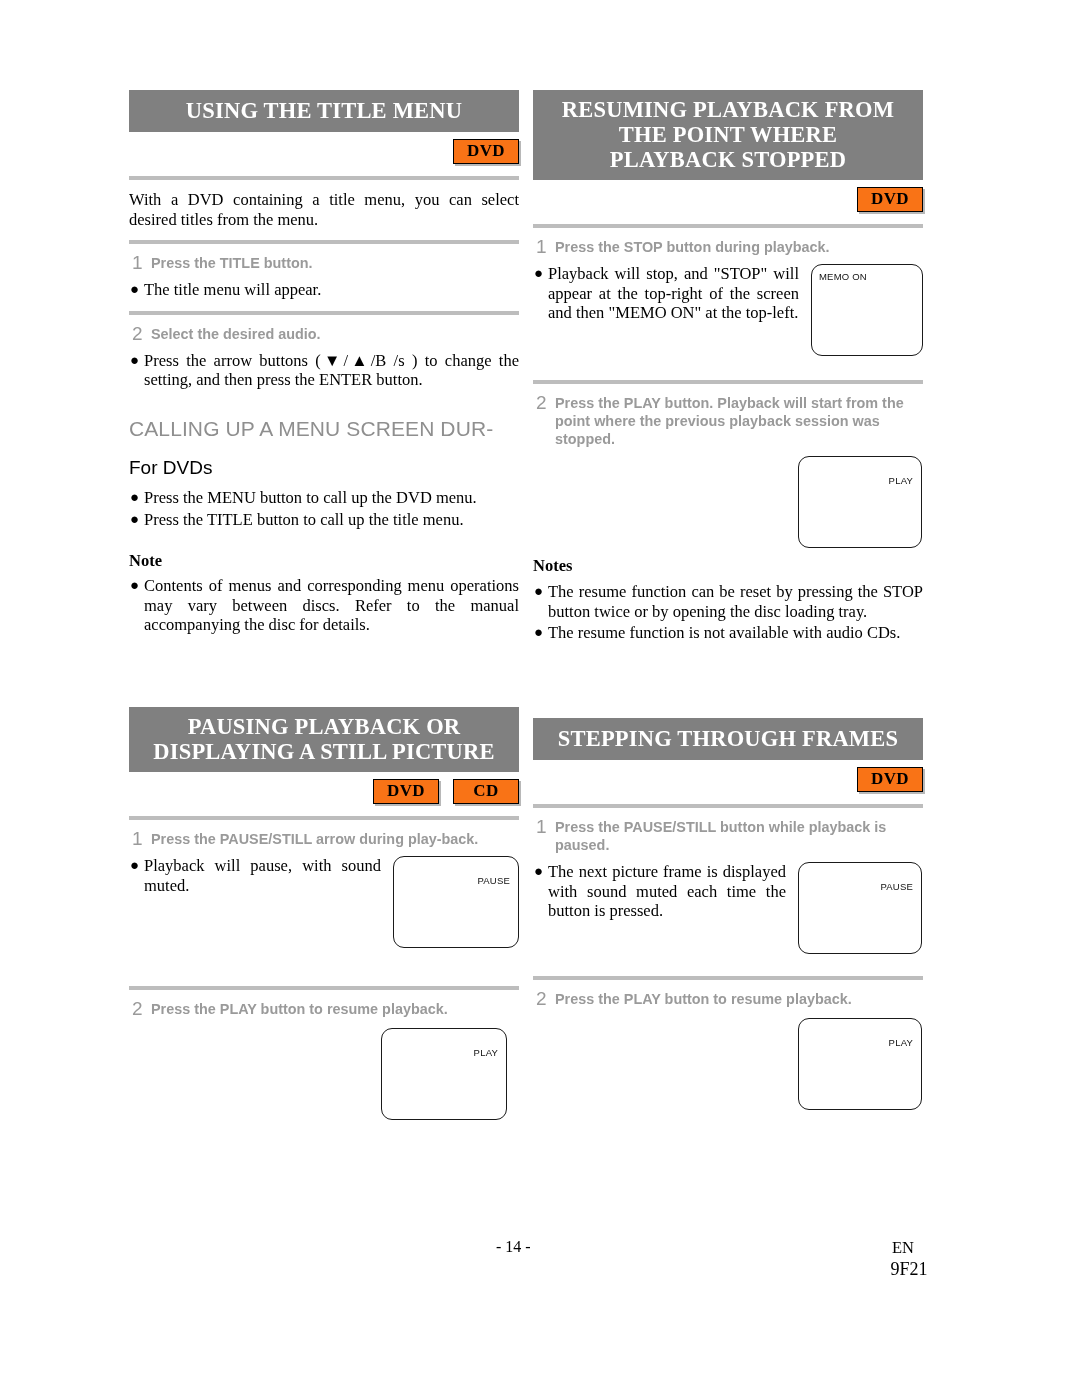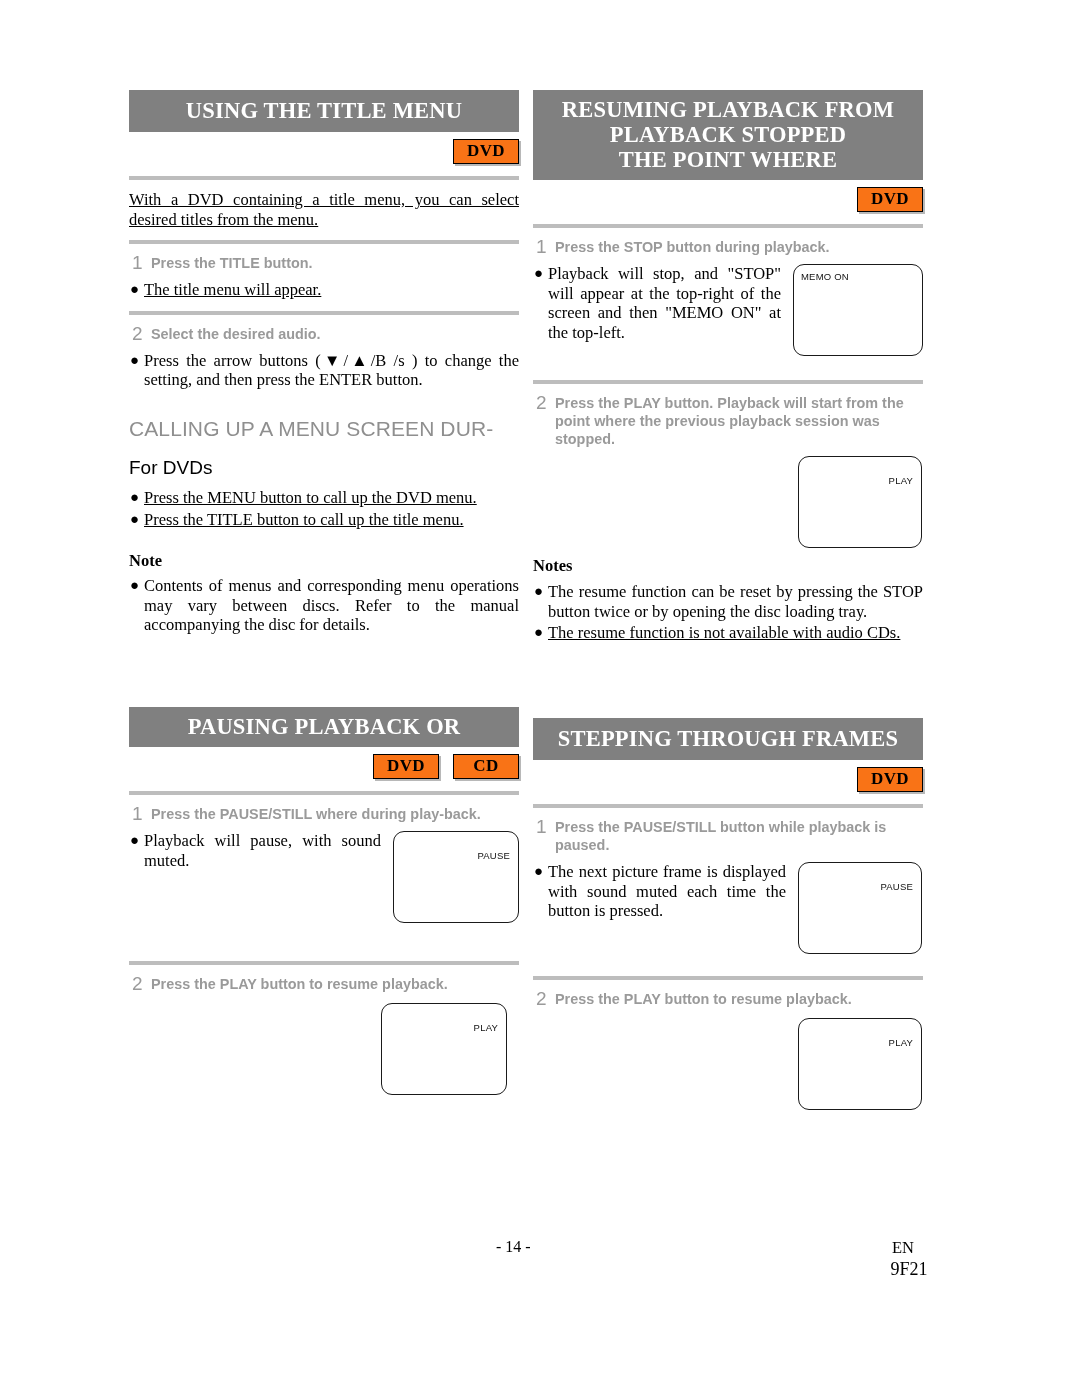--- a/index.html
+++ b/index.html
@@ -109,21 +109,21 @@
     margin-top: 8px;
   }
   .bul .dot {
     flex: 0 0 15px;
     font-size: 15px;
     line-height: 19.5px;
     padding-left: 1px;
     box-sizing: border-box;
   }
   .bul .btxt { flex: 1 1 auto; }
-  .nojust .btxt { text-align: left; text-decoration: underline; }
+  .nojust .btxt { text-align: left; }
 
   
   .subhead {
     color: #8f8f8f;
     font-family: "Liberation Sans", "DejaVu Sans", sans-serif;
     font-size: 21px;
     line-height: 23px;
     letter-spacing: 0.1px;
   }
   .subsub {
@@ -261,32 +261,33 @@
     <div class="bul" style="margin-top:6px;">
       <div class="dot">●</div>
       <div class="btxt">Contents of menus and corresponding menu operations may vary between discs. Refer to the manual accompanying the disc for details.</div>
     </div>
   </div>
 
   <div class="col col-left" style="top:707px;">
 
     <div class="bar">
       <div>PAUSING PLAYBACK OR</div>
+      <div>DISPLAYING A STILL PICTURE</div>
     </div>
 
     <div class="badges">
       <div class="badge">DVD</div>
       <div class="badge">CD</div>
     </div>
 
     <div class="rule"></div>
 
     <div class="step">
       <div class="step-num">1</div>
-      <div class="step-txt">Press the PAUSE/STILL where during play-back.</div>
+      <div class="step-txt">Press the PAUSE/STILL arrow during play-back.</div>
     </div>
 
     <div class="wrapgroup clearfix" style="margin-top:8px;">
       <div class="tv tvfloat" style="width:126px;height:92px;">
         <div class="tv-label tr">PAUSE</div>
       </div>
       <div class="bul" style="margin-top:0;">
         <div class="dot">●</div>
         <div class="btxt">Playback will pause, with sound muted.</div>
       </div>
@@ -303,37 +304,37 @@
       <div class="tv tvfloat" style="width:126px;height:92px;margin-right:12px;">
         <div class="tv-label tr">PLAY</div>
       </div>
     </div>
   </div>
 
   <div class="col col-right" style="top:90px;">
 
     <div class="bar">
       <div>RESUMING PLAYBACK FROM</div>
+      <div>THE POINT WHERE</div>
       <div>PLAYBACK STOPPED</div>
-      <div>THE POINT WHERE</div>
     </div>
 
     <div class="badges">
       <div class="badge">DVD</div>
     </div>
 
     <div class="rule"></div>
 
     <div class="step">
       <div class="step-num">1</div>
       <div class="step-txt">Press the STOP button during playback.</div>
     </div>
 
     <div class="wrapgroup clearfix" style="margin-top:8px;">
-      <div class="tv tvfloat" style="width:130px;height:92px;">
+      <div class="tv tvfloat" style="width:112px;height:92px;">
         <div class="tv-label tl">MEMO ON</div>
       </div>
       <div class="bul" style="margin-top:0;">
         <div class="dot">●</div>
         <div class="btxt">Playback will stop, and "STOP" will appear at the top-right of the screen and then "MEMO ON" at the top-left.</div>
       </div>
     </div>
 
     <div class="rule" style="margin-top:24px;"></div>
 

